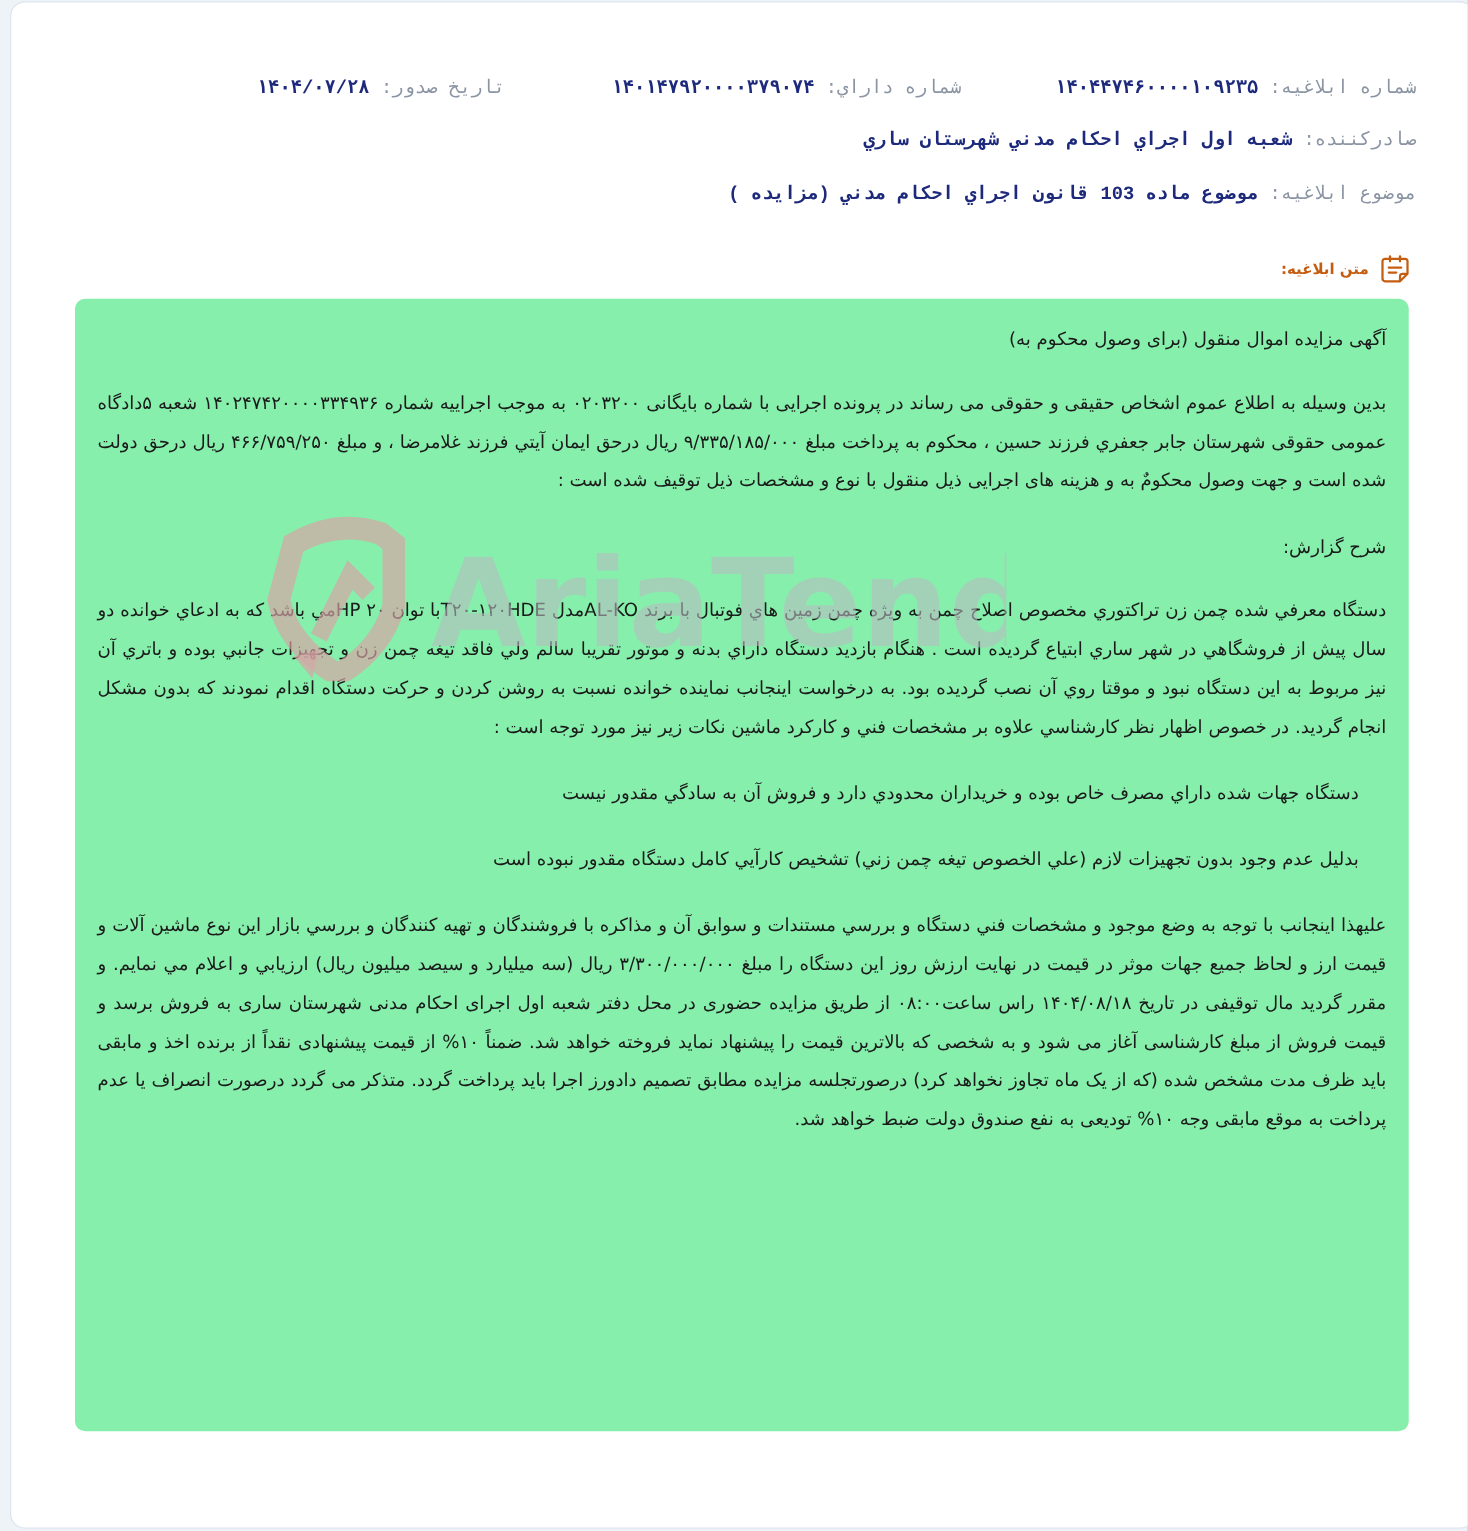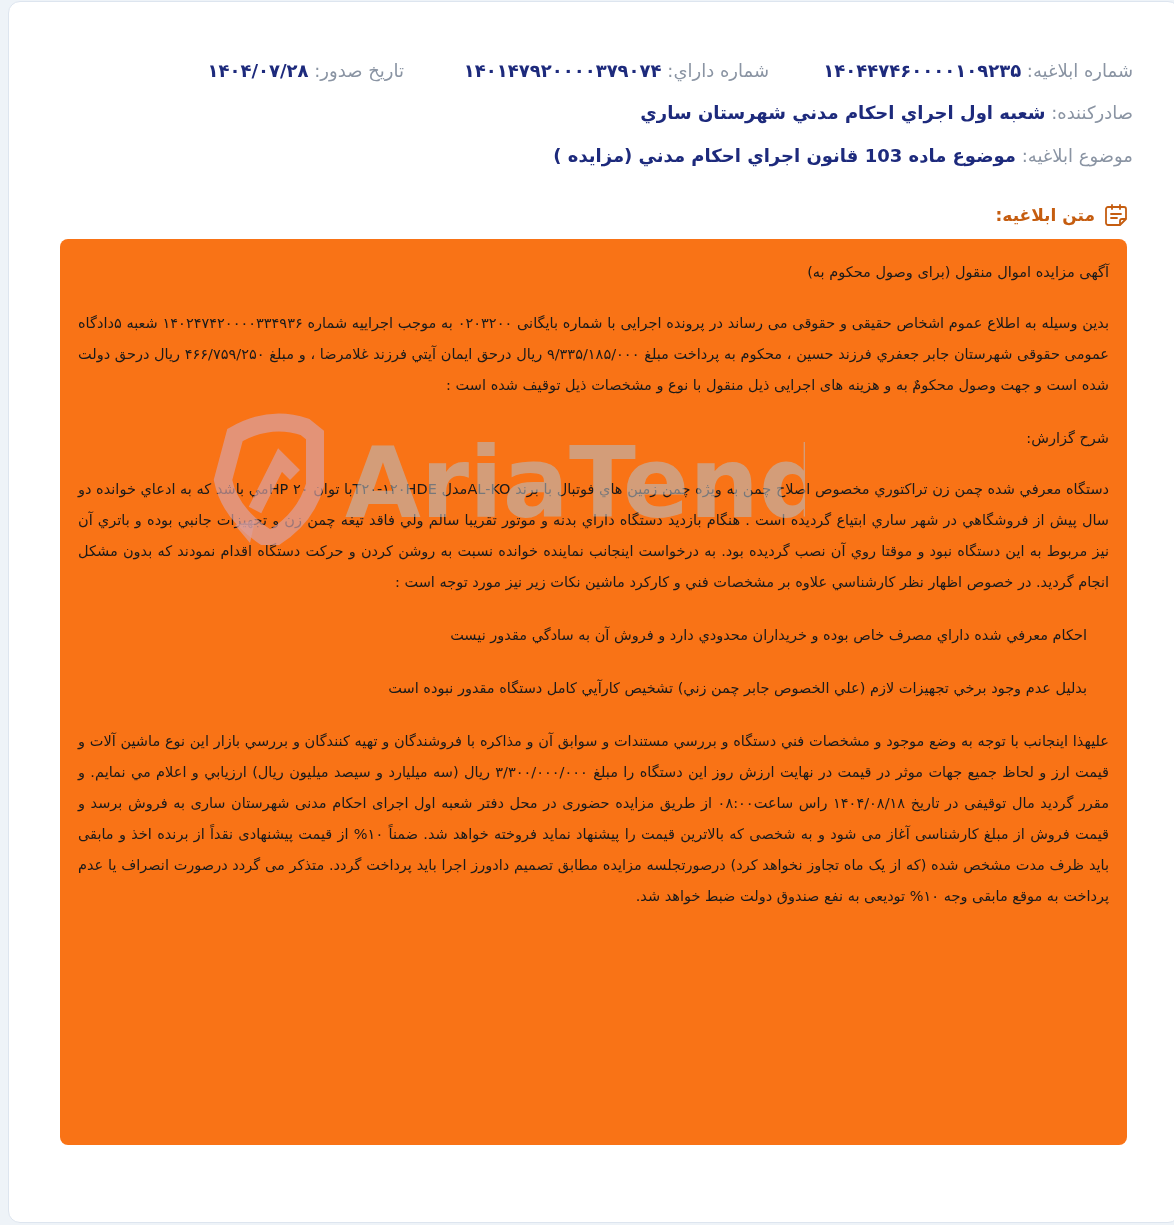--- a/index.html
+++ b/index.html
@@ -9,37 +9,37 @@
       font-family: "DejaVu Sans", sans-serif;
       position: relative; overflow: hidden;
     }
     .card {
       position: absolute; left: 8px; top: 1px; width: 1172px; height: 1222px;
       background: #ffffff; border: 1px solid #dde5ef; border-radius: 12px;
       box-sizing: border-box;
     }
     .meta-row {
       position: absolute; direction: rtl;
-      font-size: 18px; white-space: nowrap;
+      font-size: 15px; white-space: nowrap; font-family: Liberation Mono, monospace;
     }
     .meta-label { color: #8a94a3; }
     .meta-value { color: #1d2a7c; font-weight: bold; }
     .watermark {
       position: absolute; left: 195px; top: 405px; width: 610px; height: 140px;
       pointer-events: none; opacity: 0.9;
     }
     .section-title {
       position: absolute; right: 50px; top: 200px; direction: rtl;
       display: flex; align-items: center; gap: 8px;
-      color: #c55d10; font-weight: bold; font-size: 17px;
+      color: #c55d10; font-weight: bold; font-size: 12px;
     }
     .section-title svg { width: 26px; height: 26px; }
     .notice-box {
       position: absolute; left: 60px; top: 239px; width: 1067px; height: 906px;
-      background: #f97316; border-radius: 8px; box-sizing: border-box;
+      background: #86efac; border-radius: 8px; box-sizing: border-box;
       padding: 18px 18px 0 18px; direction: rtl; text-align: justify;
       color: #1a1a1a; font-size: 14.5px; line-height: 31px;
     }
     .notice-box p { margin: 0 0 22px 0; }
     .notice-box p.bullet { padding-right: 22px; margin-bottom: 22px; }
     .notice-box p.tight { margin-bottom: 20px; }
   </style>
 </head>
 <body>
 
@@ -79,22 +79,22 @@
     </svg>
     <span>متن ابلاغیه:</span>
   </div>
 </div>
 
 <div class="notice-box">
   <p class="tight">آگهی مزایده  اموال منقول (برای وصول محکوم به)</p>
   <p>بدین وسیله به اطلاع عموم اشخاص حقیقی  و حقوقی می رساند در پرونده اجرایی با شماره بایگانی ۰۲۰۳۲۰۰ به موجب اجراییه شماره ۱۴۰۲۴۷۴۲۰۰۰۰۳۳۴۹۳۶ شعبه  ۵دادگاه عمومی حقوقی شهرستان جابر جعفري فرزند حسين ،  محکوم به پرداخت مبلغ ۹/۳۳۵/۱۸۵/۰۰۰ ریال  درحق ایمان آيتي فرزند غلامرضا ،  و  مبلغ ۴۶۶/۷۵۹/۲۵۰ ریال درحق دولت شده است  و جهت وصول محکومٌ به و هزینه های اجرایی ذیل منقول با نوع  و مشخصات ذیل توقیف شده است :</p>
   <p class="tight">شرح گزارش:</p>
   <p>دستگاه معرفي شده چمن زن تراكتوري مخصوص اصلاح چمن به ويژه چمن زمين هاي فوتبال با برند  AL-KOمدل  T۲۰-۱۲۰HDEبا توان ۲۰  HPمي باشد كه به ادعاي خوانده دو سال پيش از فروشگاهي در شهر ساري ابتياع گرديده است . هنگام بازديد دستگاه داراي بدنه و موتور تقريبا سالم ولي فاقد تيغه چمن زن و تجهيزات جانبي بوده و باتري آن نيز مربوط به اين دستگاه نبود و موقتا روي آن نصب گرديده بود. به درخواست اينجانب نماينده خوانده نسبت به روشن كردن و حركت دستگاه اقدام نمودند كه بدون مشكل انجام گرديد. در خصوص اظهار نظر كارشناسي علاوه بر مشخصات فني و كاركرد ماشين نكات زير نيز مورد توجه است :</p>
-  <p class="bullet">احکام معرفي شده داراي مصرف خاص بوده و خريداران محدودي دارد و فروش آن به سادگي مقدور نيست</p>
-  <p class="bullet">بدليل عدم وجود برخي تجهيزات لازم (علي الخصوص جابر چمن زني) تشخيص كارآيي كامل دستگاه مقدور نبوده است</p>
+  <p class="bullet">دستگاه جهات شده داراي مصرف خاص بوده و خريداران محدودي دارد و فروش آن به سادگي مقدور نيست</p>
+  <p class="bullet">بدليل عدم وجود بدون تجهيزات لازم (علي الخصوص تيغه چمن زني) تشخيص كارآيي كامل دستگاه مقدور نبوده است</p>
   <p>عليهذا اينجانب با توجه به وضع موجود و مشخصات فني دستگاه و بررسي مستندات و سوابق آن و مذاكره با فروشندگان و تهيه كنندگان و بررسي بازار اين نوع ماشين آلات و قيمت ارز و لحاظ جميع جهات موثر در قيمت در نهايت ارزش روز اين دستگاه را مبلغ  ۳/۳۰۰/۰۰۰/۰۰۰ ريال (سه ميليارد و سيصد ميليون ريال) ارزيابي و اعلام مي نمايم.  و مقرر گردید مال توقیفی در تاریخ ۱۴۰۴/۰۸/۱۸ راس ساعت۰۸:۰۰ از طریق مزایده حضوری در محل دفتر شعبه  اول اجرای احکام مدنی شهرستان ساری به فروش برسد و قیمت فروش از مبلغ کارشناسی آغاز می شود  و به شخصی که بالاترین قیمت را پیشنهاد نماید فروخته خواهد شد. ضمناً ۱۰%  از قیمت پیشنهادی نقداً از برنده اخذ و مابقی  باید ظرف مدت مشخص شده (که از یک ماه تجاوز نخواهد کرد) درصورتجلسه مزایده مطابق تصمیم دادورز اجرا باید پرداخت گردد. متذکر می گردد درصورت انصراف یا عدم پرداخت به موقع مابقی وجه ۱۰% تودیعی به نفع صندوق دولت ضبط خواهد شد.</p>
 </div>
 
 <svg class="watermark" viewBox="0 0 610 140">
   <path d="M40 30 Q75 10 110 22 L120 30 L120 80 Q110 115 75 135 Q35 110 28 75 Z" fill="none" stroke="#d9a3a6" stroke-width="18" opacity="0.75"></path>
   <path d="M60 105 L85 55 L100 70" fill="none" stroke="#d9a3a6" stroke-width="14" opacity="0.75"></path>
   <path d="M40 120 L55 138 L60 115" fill="#d9a3a6" opacity="0.75"></path>
   <text x="150" y="112" font-family="'DejaVu Sans', sans-serif" font-size="98" font-weight="bold" fill="#b9bcc0" opacity="0.65">AriaTender.net</text>
 </svg>
 

